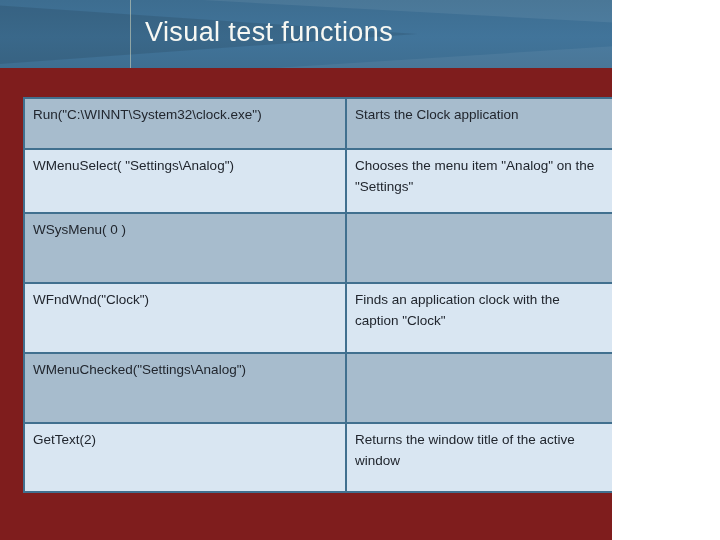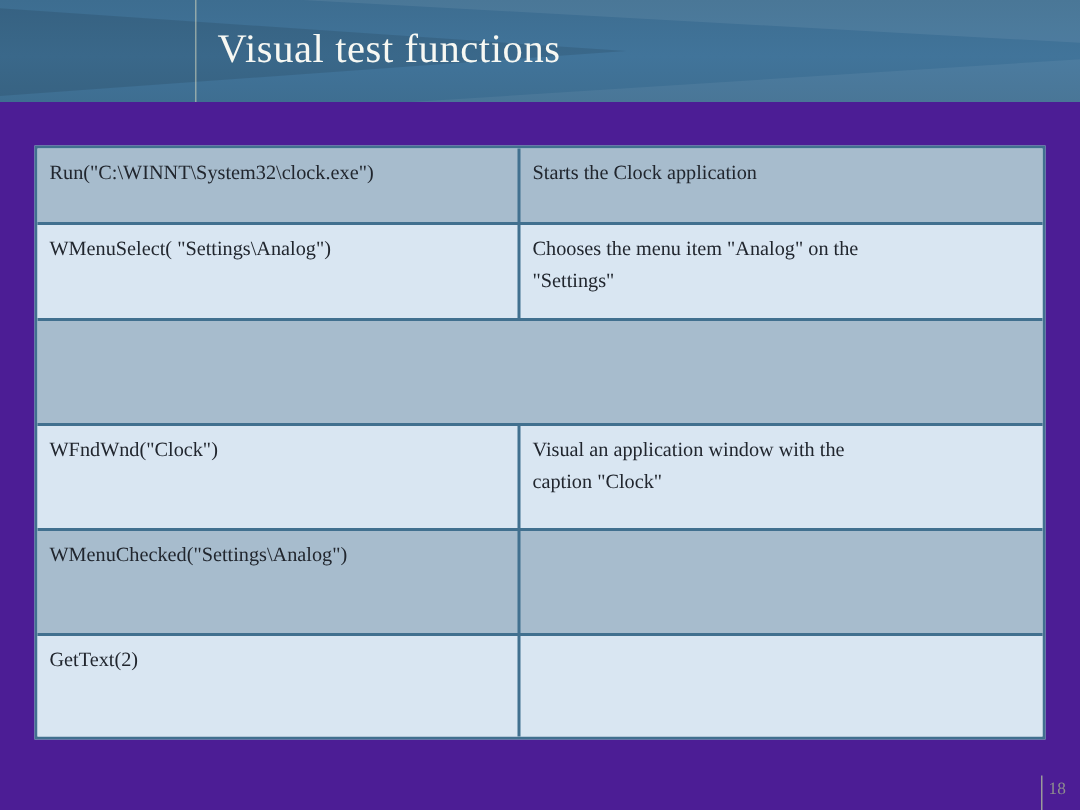--- a/index.html
+++ b/index.html
@@ -1,18 +1,18 @@
 <!DOCTYPE html>
 <html><head>
 <meta charset="utf-8">
 <style>
   html,body { margin:0; padding:0; background:#fff; }
   .slide {
-    position:relative; width:720px; height:540px; overflow:hidden;
-    background:#4c1d95; font-family:Liberation Serif, serif;
+    position:relative; width:612px; height:540px; overflow:hidden;
+    background:#7f1d1d; font-family:Liberation Sans, sans-serif;
   }
 
   
   .header {
     position:absolute; left:0; top:0; width:720px; height:68px;
     background:linear-gradient(180deg,#3d6d90 0%, #41749a 55%, #3e6e91 100%);
   }
   .hdr-wedge {
     position:absolute; inset:0;
     background:rgba(0,0,0,0.10);
@@ -89,29 +89,31 @@
   <div class="func-table">
     <div class="row">
       <div class="cell func">Run("C:\WINNT\System32\clock.exe")</div>
       <div class="cell desc">Starts the Clock application</div>
     </div>
     <div class="row">
       <div class="cell func">WMenuSelect( "Settings\Analog")</div>
       <div class="cell desc">Chooses the menu item "Analog" on the "Settings"</div>
     </div>
     <div class="row">
+      <div class="cell func">WSysMenu( 0 )</div>
     </div>
     <div class="row">
       <div class="cell func">WFndWnd("Clock")</div>
-      <div class="cell desc">Visual an application window with the caption "Clock"</div>
+      <div class="cell desc">Finds an application clock with the caption "Clock"</div>
     </div>
     <div class="row">
       <div class="cell func">WMenuChecked("Settings\Analog")</div>
     </div>
     <div class="row">
       <div class="cell func">GetText(2)</div>
+      <div class="cell desc">Returns the window title of the active window</div>
     </div>
   </div>
 
   <div class="pg-line"></div>
   <div class="pg-num">18</div>
 
 </div>
 
 </body></html>

